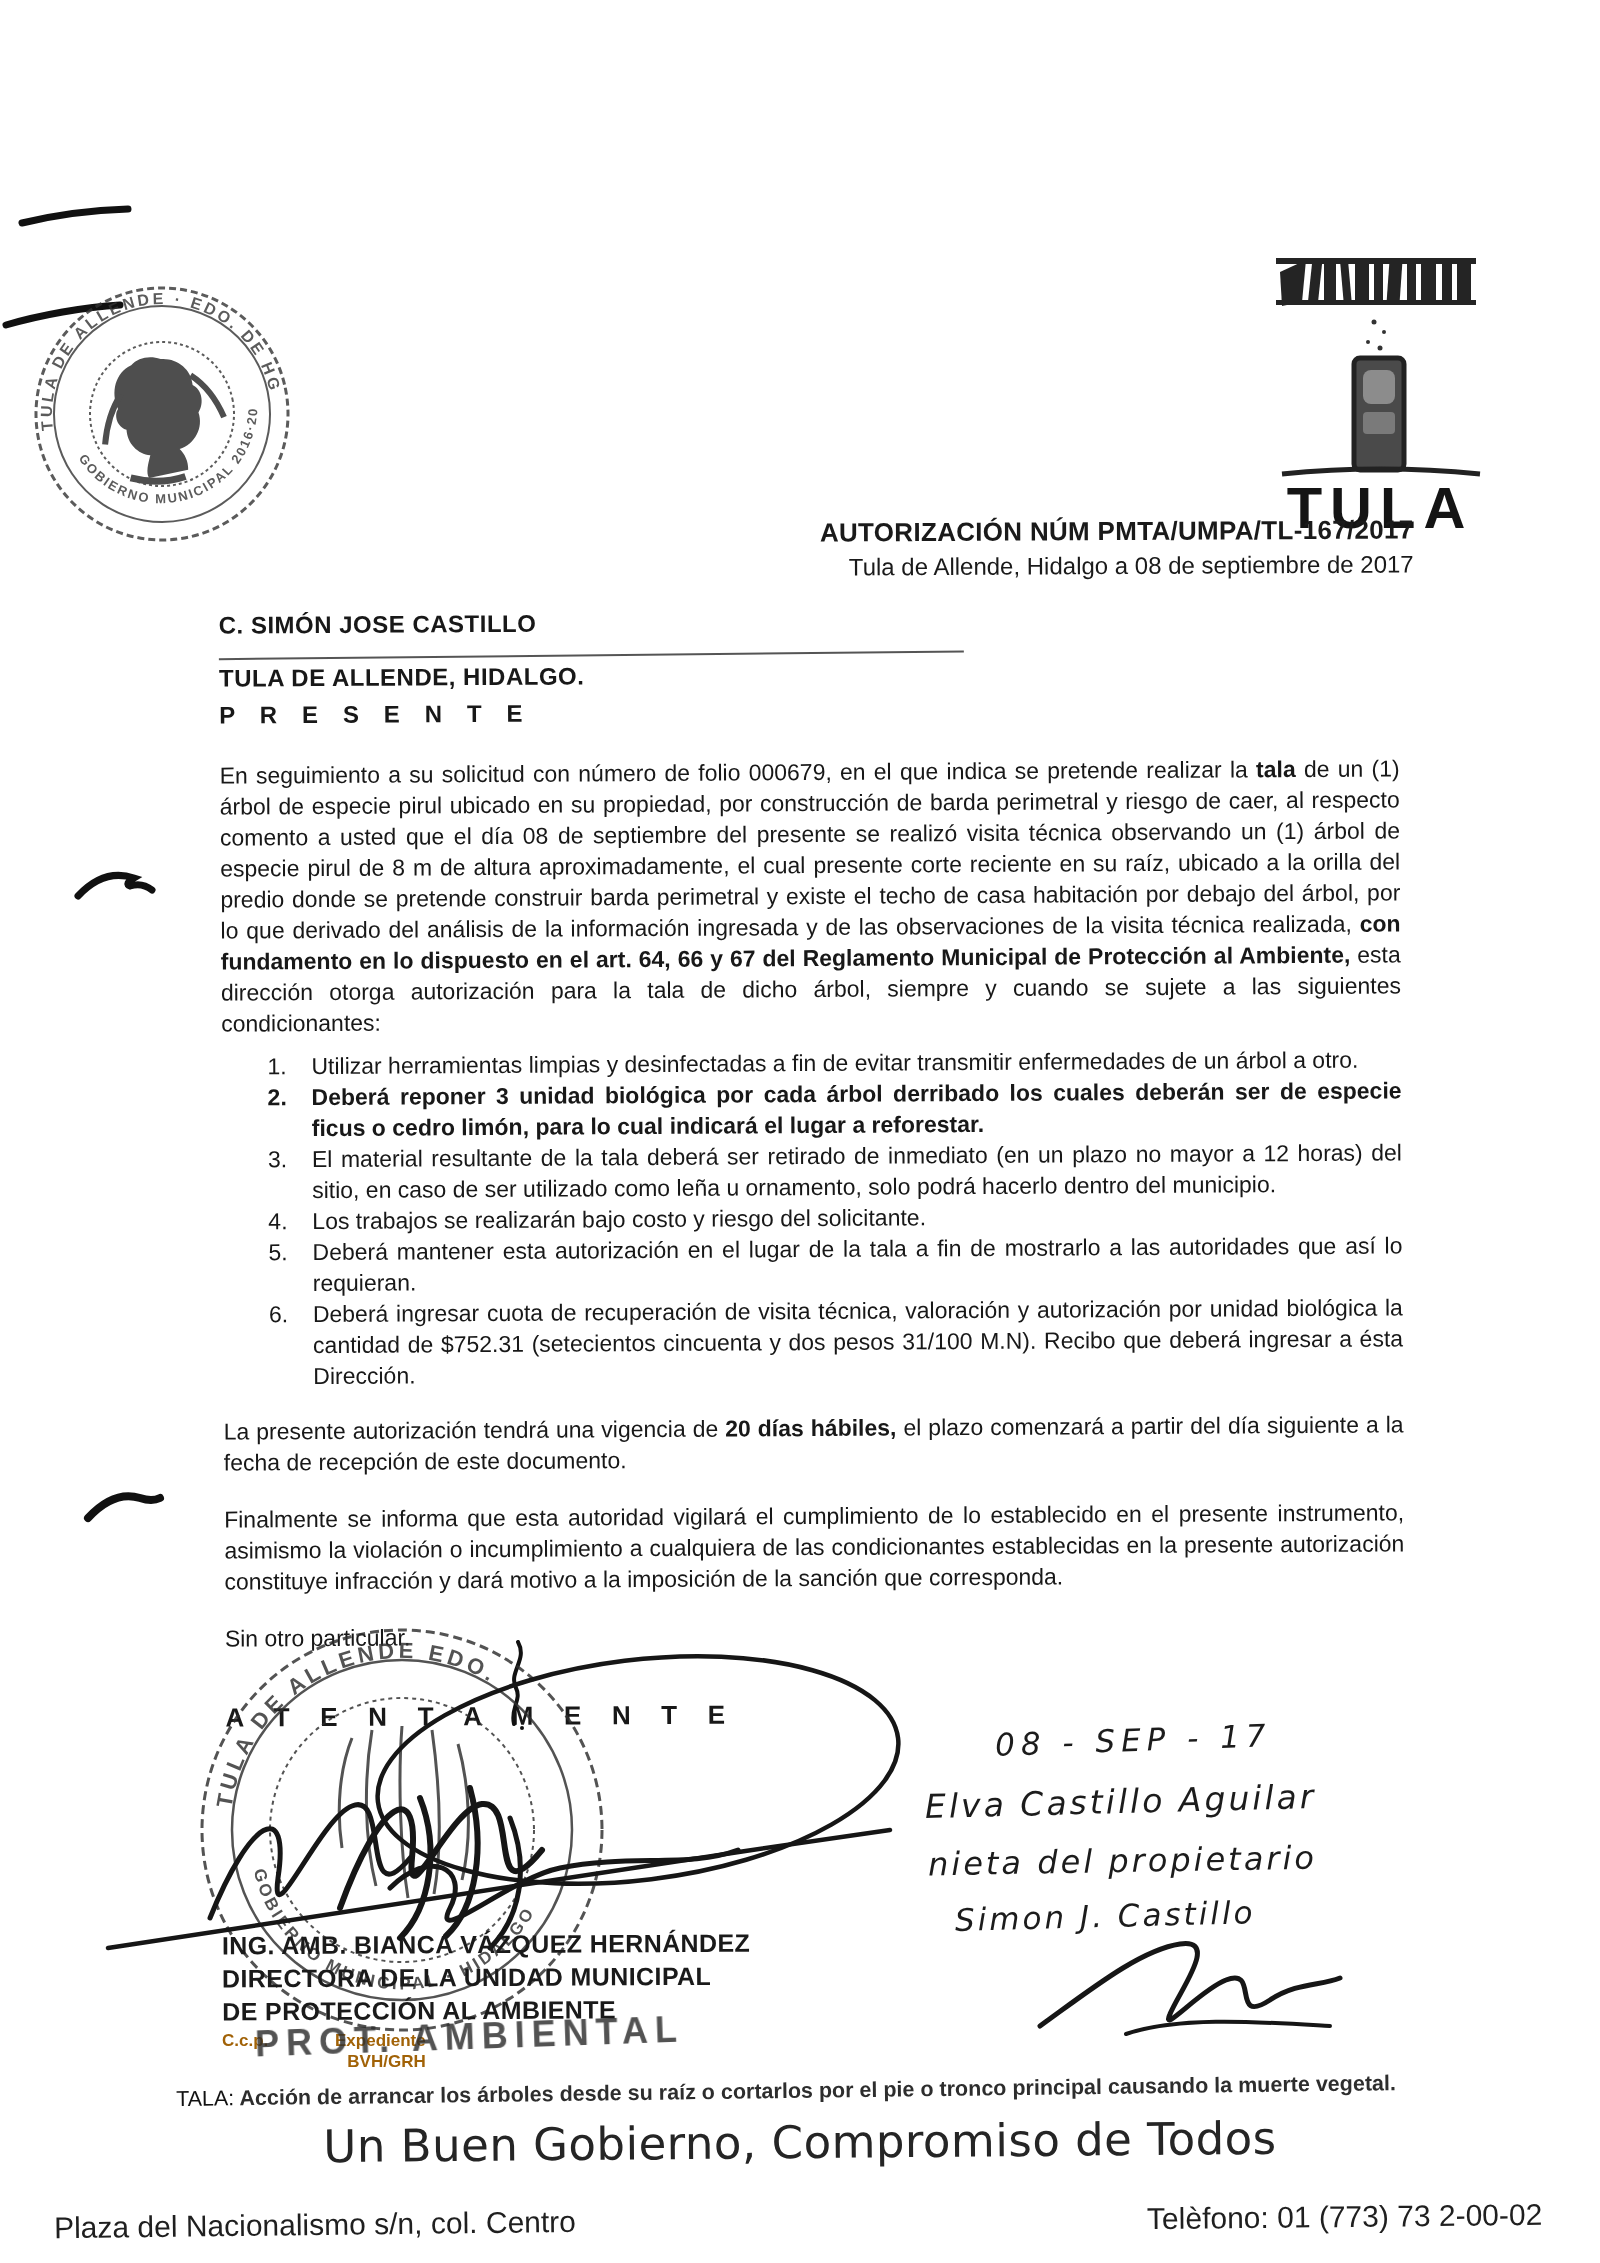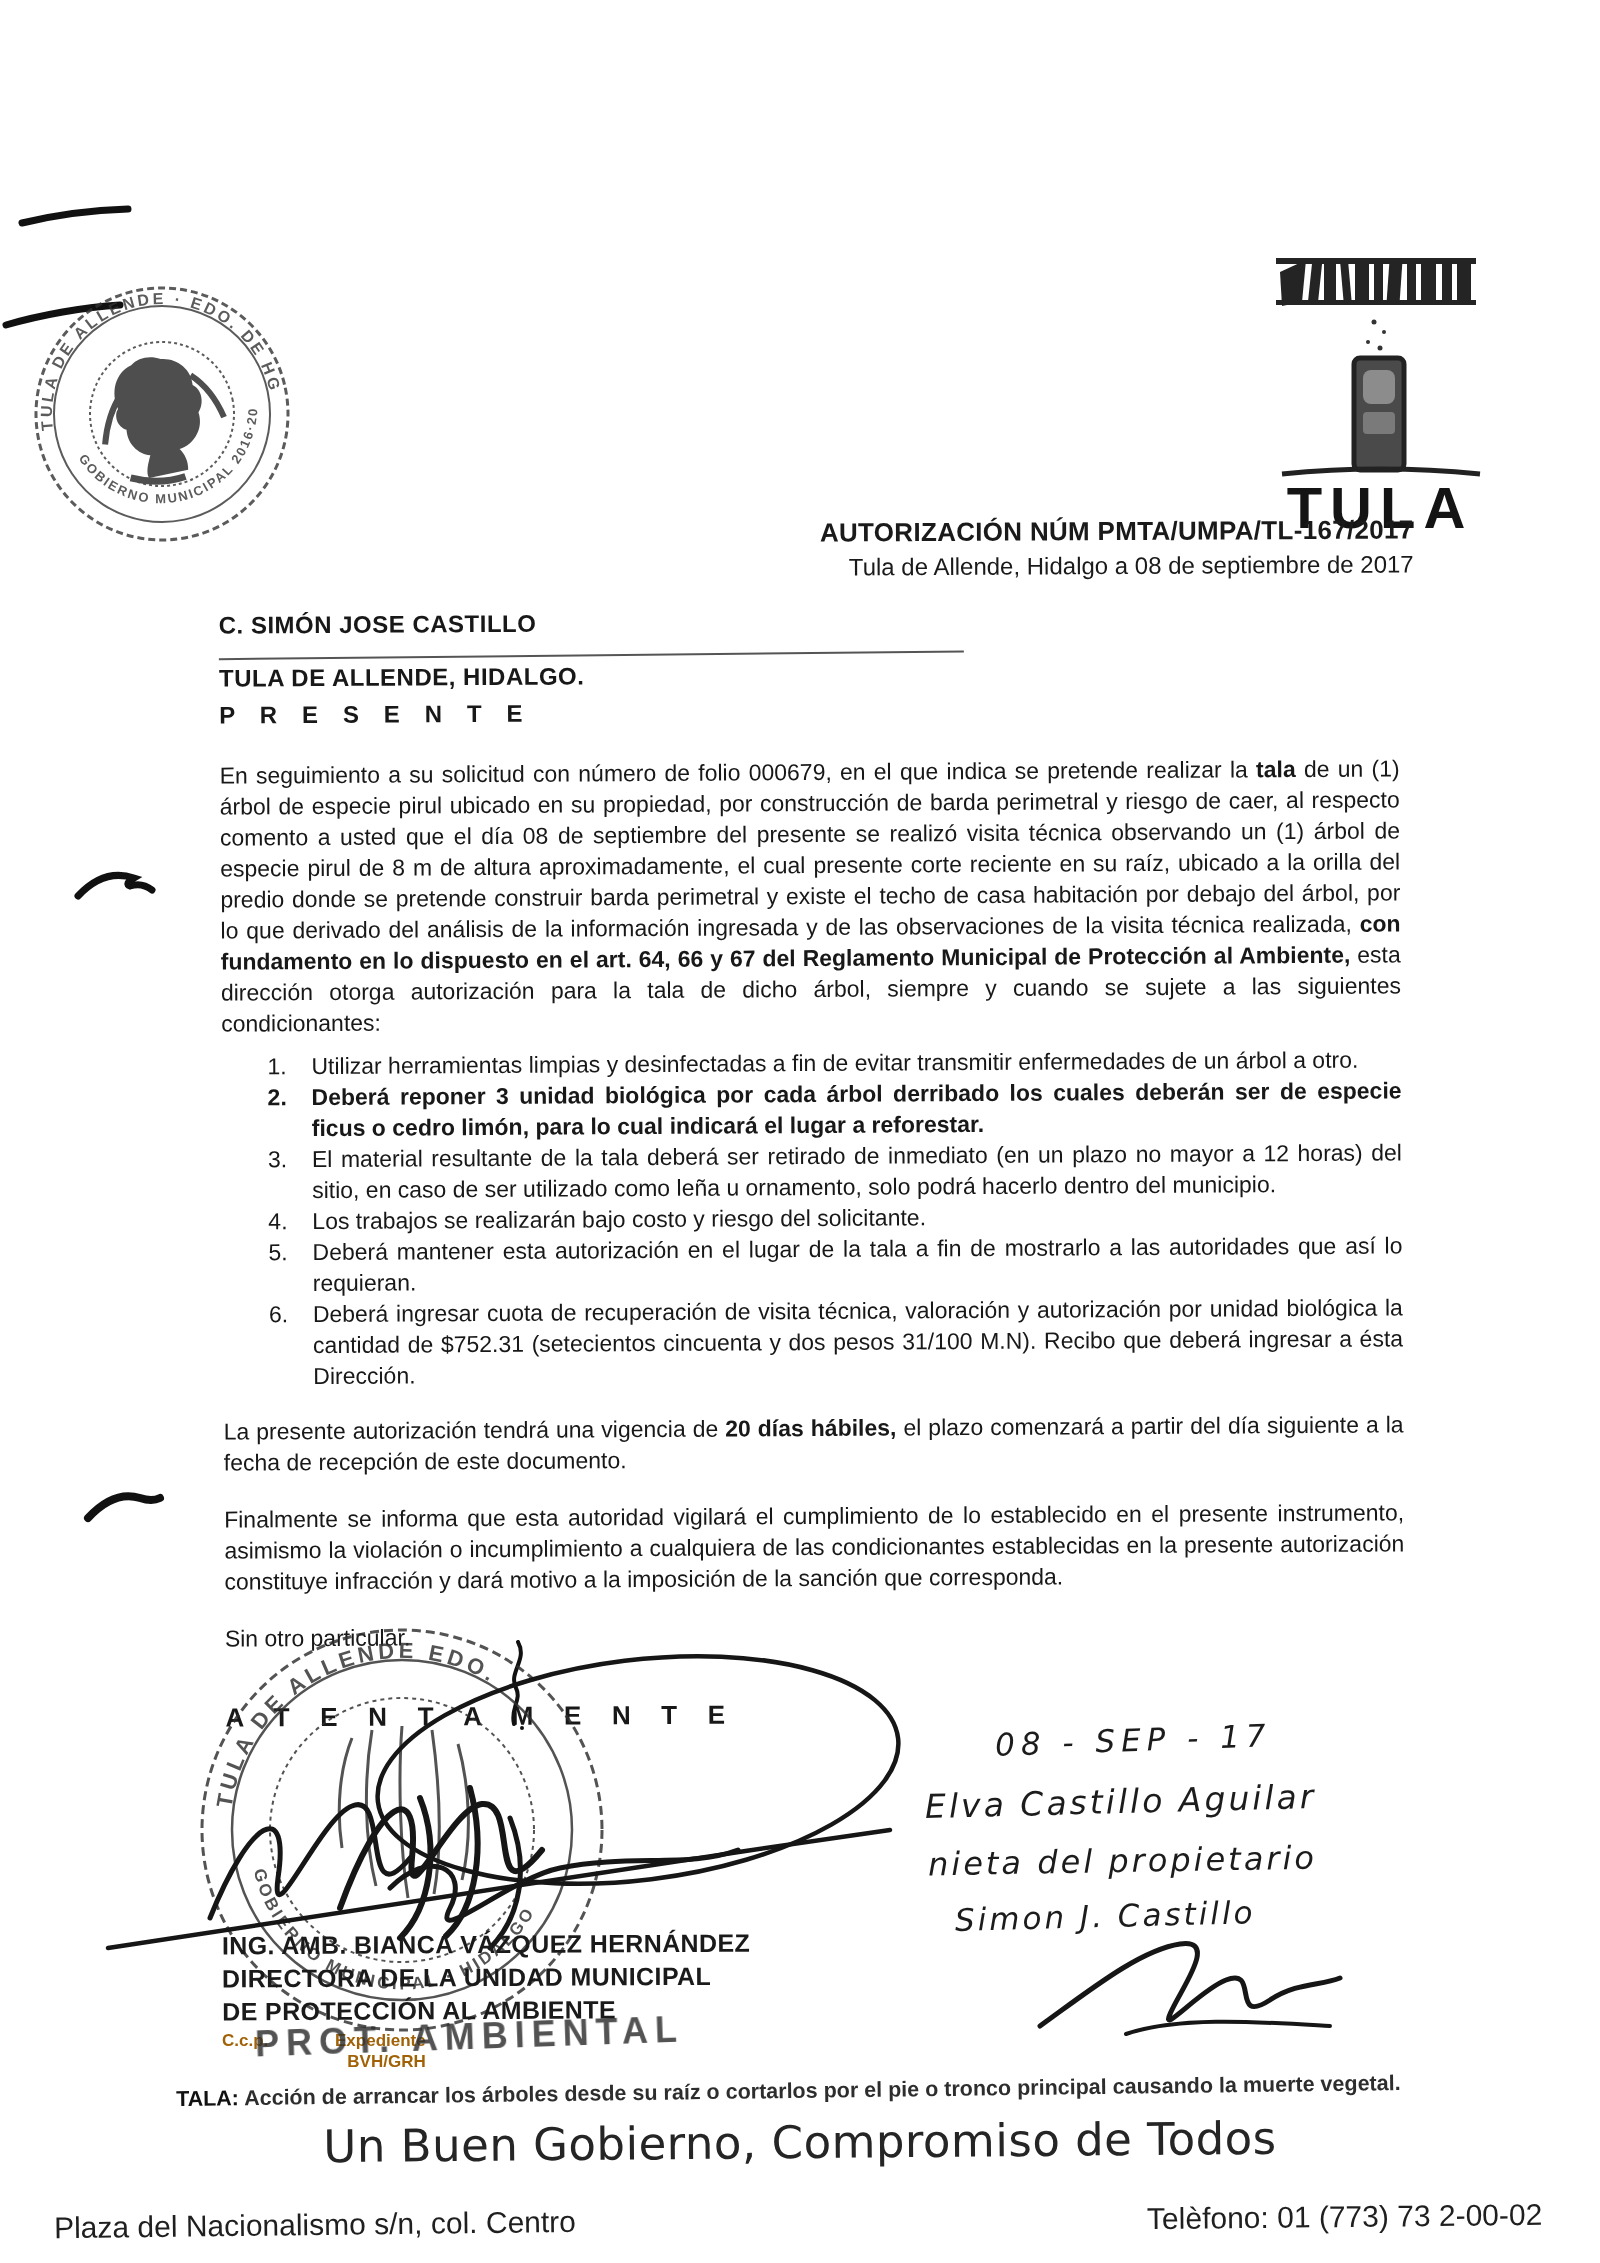--- a/index.html
+++ b/index.html
@@ -43,21 +43,21 @@
   .prot-stamp{
     position:absolute;left:255px;top:2016px;
     font-weight:bold;font-size:36px;letter-spacing:7px;color:rgba(45,45,45,0.82);
     transform:rotate(-2deg);filter:blur(0.4px);
     font-family:"Liberation Sans", sans-serif;
   }
   .footnote{
     position:absolute;left:176px;top:2078px;width:1380px;
     font-size:21.5px;color:#111;transform:rotate(-0.75deg);
   }
-  .footnote .lbl{font-weight:bold;}
+  .footnote .lbl{font-weight:normal;}
   .footnote .txt{font-weight:bold;opacity:0.88;}
   .slogan{
     position:absolute;left:0;right:0;top:2116px;text-align:center;
     font-family:"DejaVu Sans", sans-serif;font-size:45px;color:#252525;
     transform:rotate(-0.5deg);letter-spacing:0.5px;
   }
   .footer-address{position:absolute;left:54px;top:2208px;font-size:30px;color:#1f1f1f;transform:rotate(-0.7deg);}
   .footer-phone{position:absolute;right:58px;top:2200px;font-size:30px;color:#1f1f1f;transform:rotate(-0.6deg);}
   svg{display:block;}
 </style>

